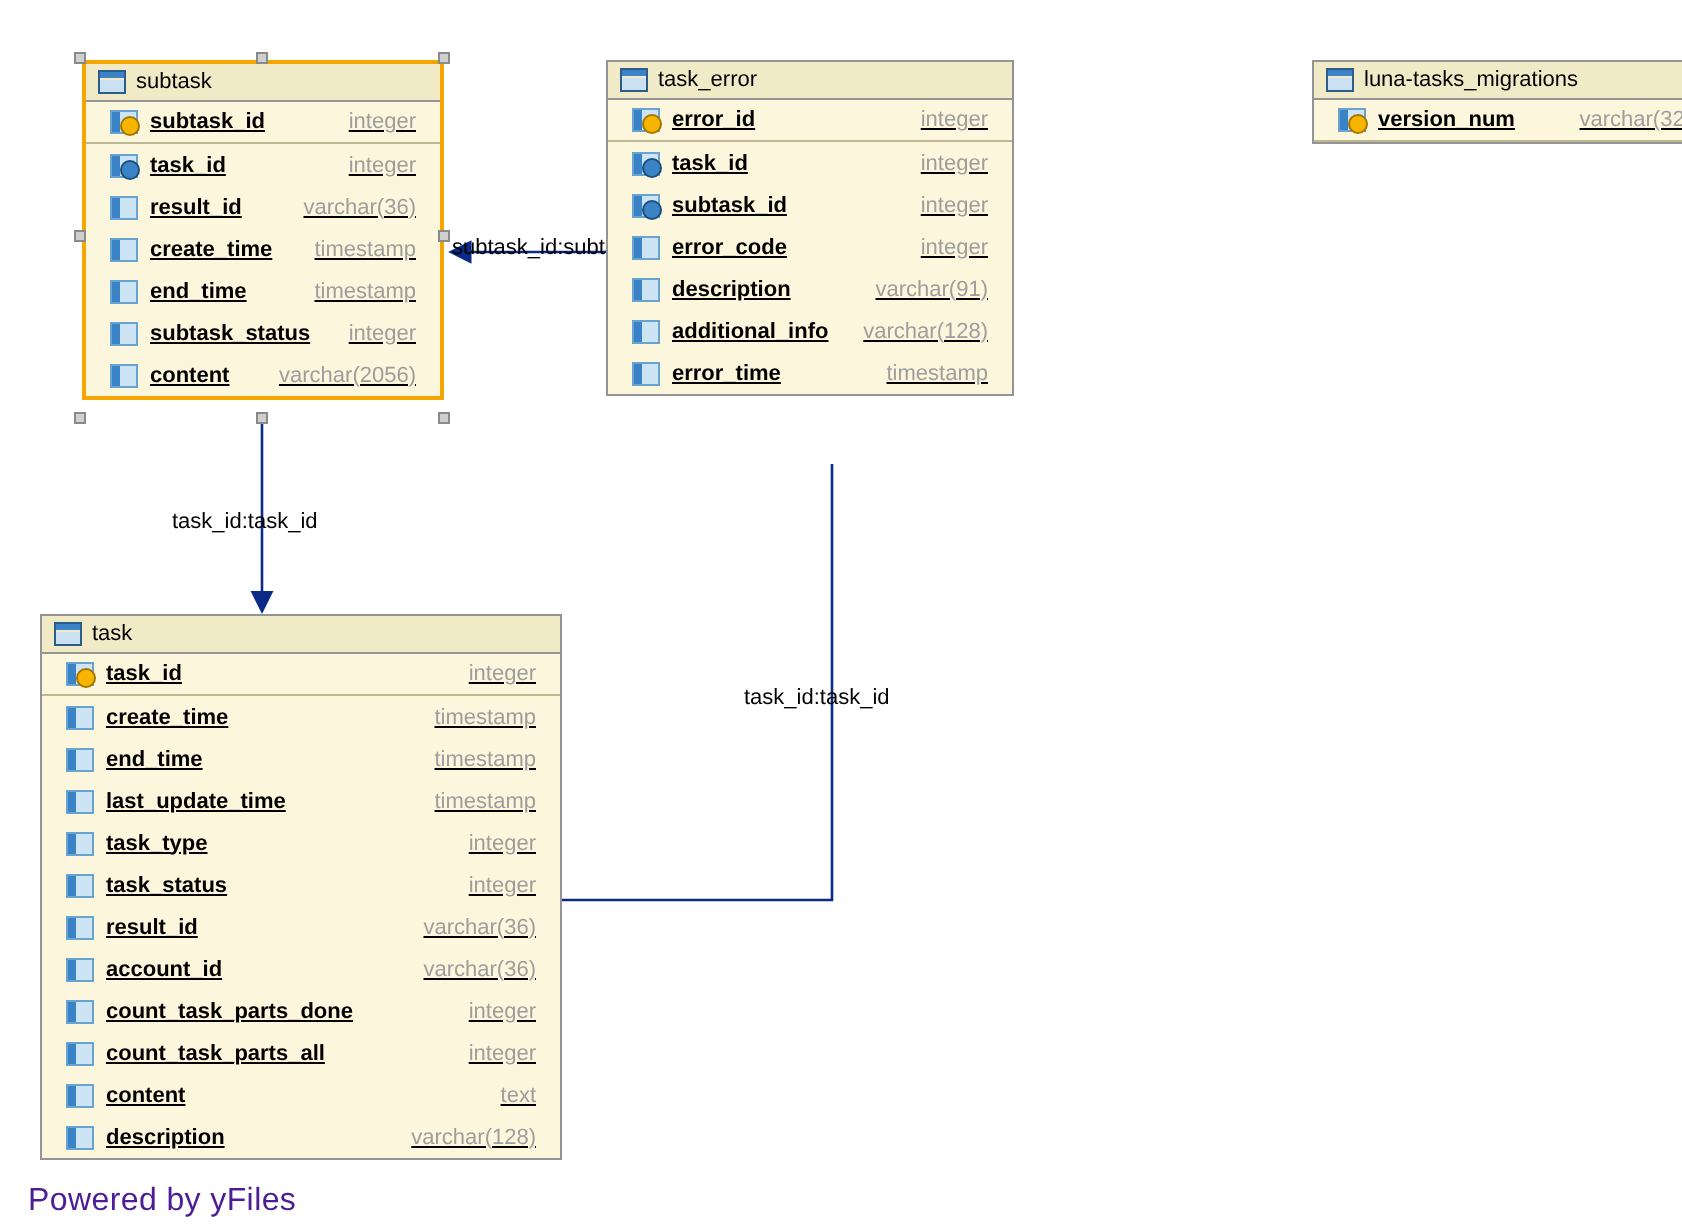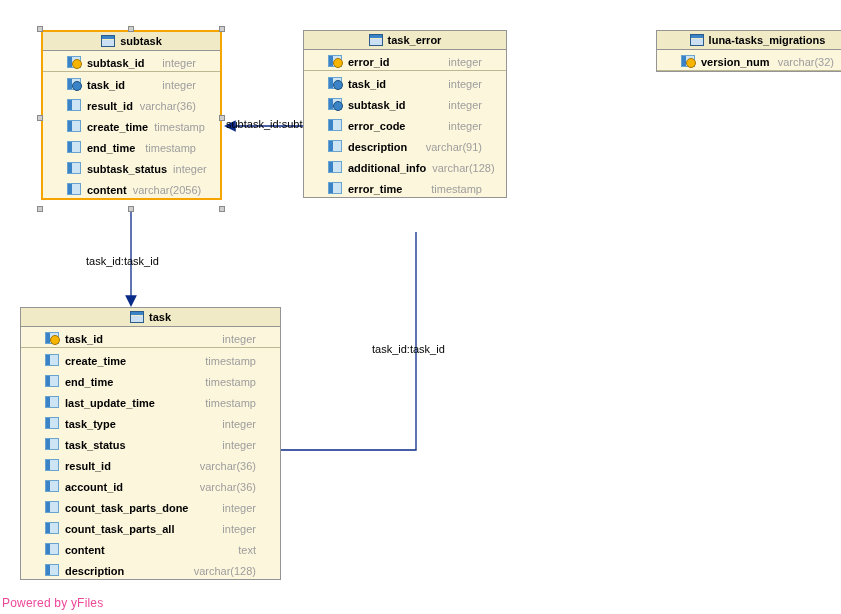--- a/index.html
+++ b/index.html
@@ -52,28 +52,28 @@
     border: 1px solid #8a8a8a;
     z-index: 4;
   }
   .tbl-header {
     background: #f0eac7;
     border-bottom: 1px solid #949494;
     padding: 3px 6px;
     display: flex;
     align-items: center;
     gap: 5px;
-    font-weight: bold;
-    justify-content: center;
+    font-weight: normal;
   }
   .tbl-row {
     display: flex;
-    align-items: flex-end;
-    padding: 2px 24px;
+    align-items: center;
+    padding: 2px 12px;
     height: 21px;
+    text-decoration: underline;
   }
   .tbl-row + .tbl-row { }
   .key-row { border-bottom: 1px solid #bdb892; }
   .col-icon {
     width: 16px;
     height: 14px;
     flex-shrink: 0;
     margin-right: 4px;
     position: relative;
   }
@@ -127,24 +127,24 @@
     position:absolute;
     right:-2px; bottom:-2px;
     width:8px; height:8px;
     background:#3b83c7;
     border-radius:50%;
     border:1px solid #1d4f7c;
     z-index:3;
   }
   .footer-watermark {
     position:absolute;
-    left: 2px;
+    left: 14px;
     bottom: 4px;
-    font-size: 12px;
-    color: #ec4899;
+    font-size: 16px;
+    color: #4c1d95;
     z-index:0;
     letter-spacing: 0.2px;
   }
 </style>
 </head>
 <body>
 <div class="canvas">
 
 <svg class="connectors">
   <defs>

